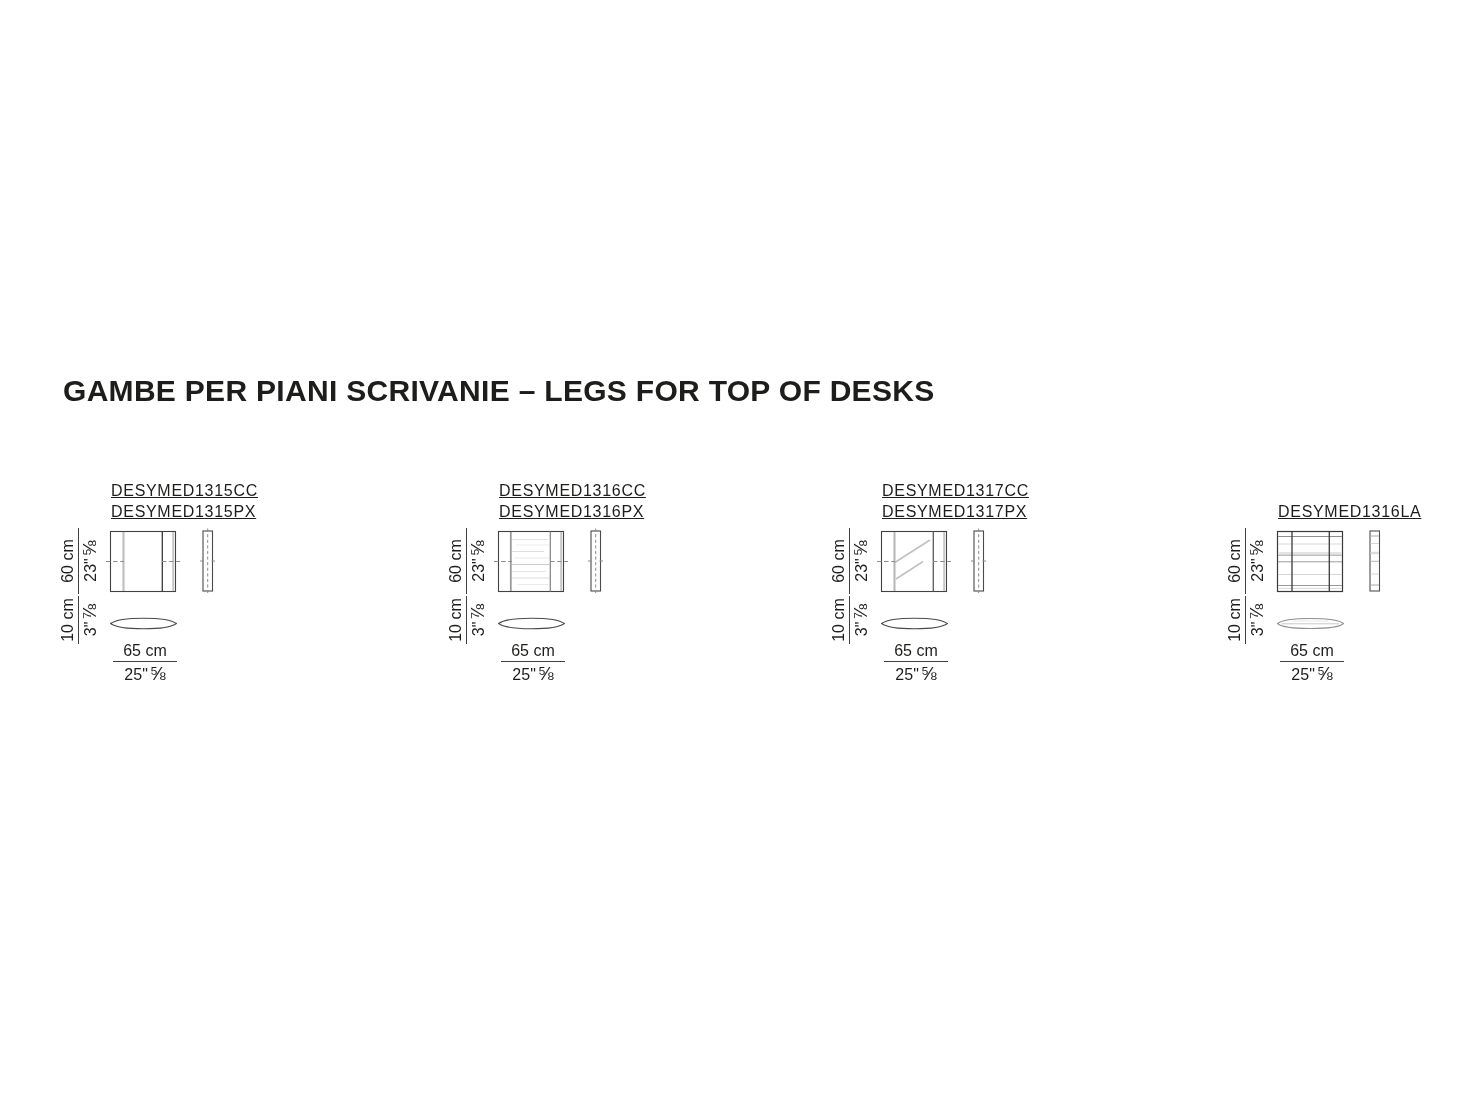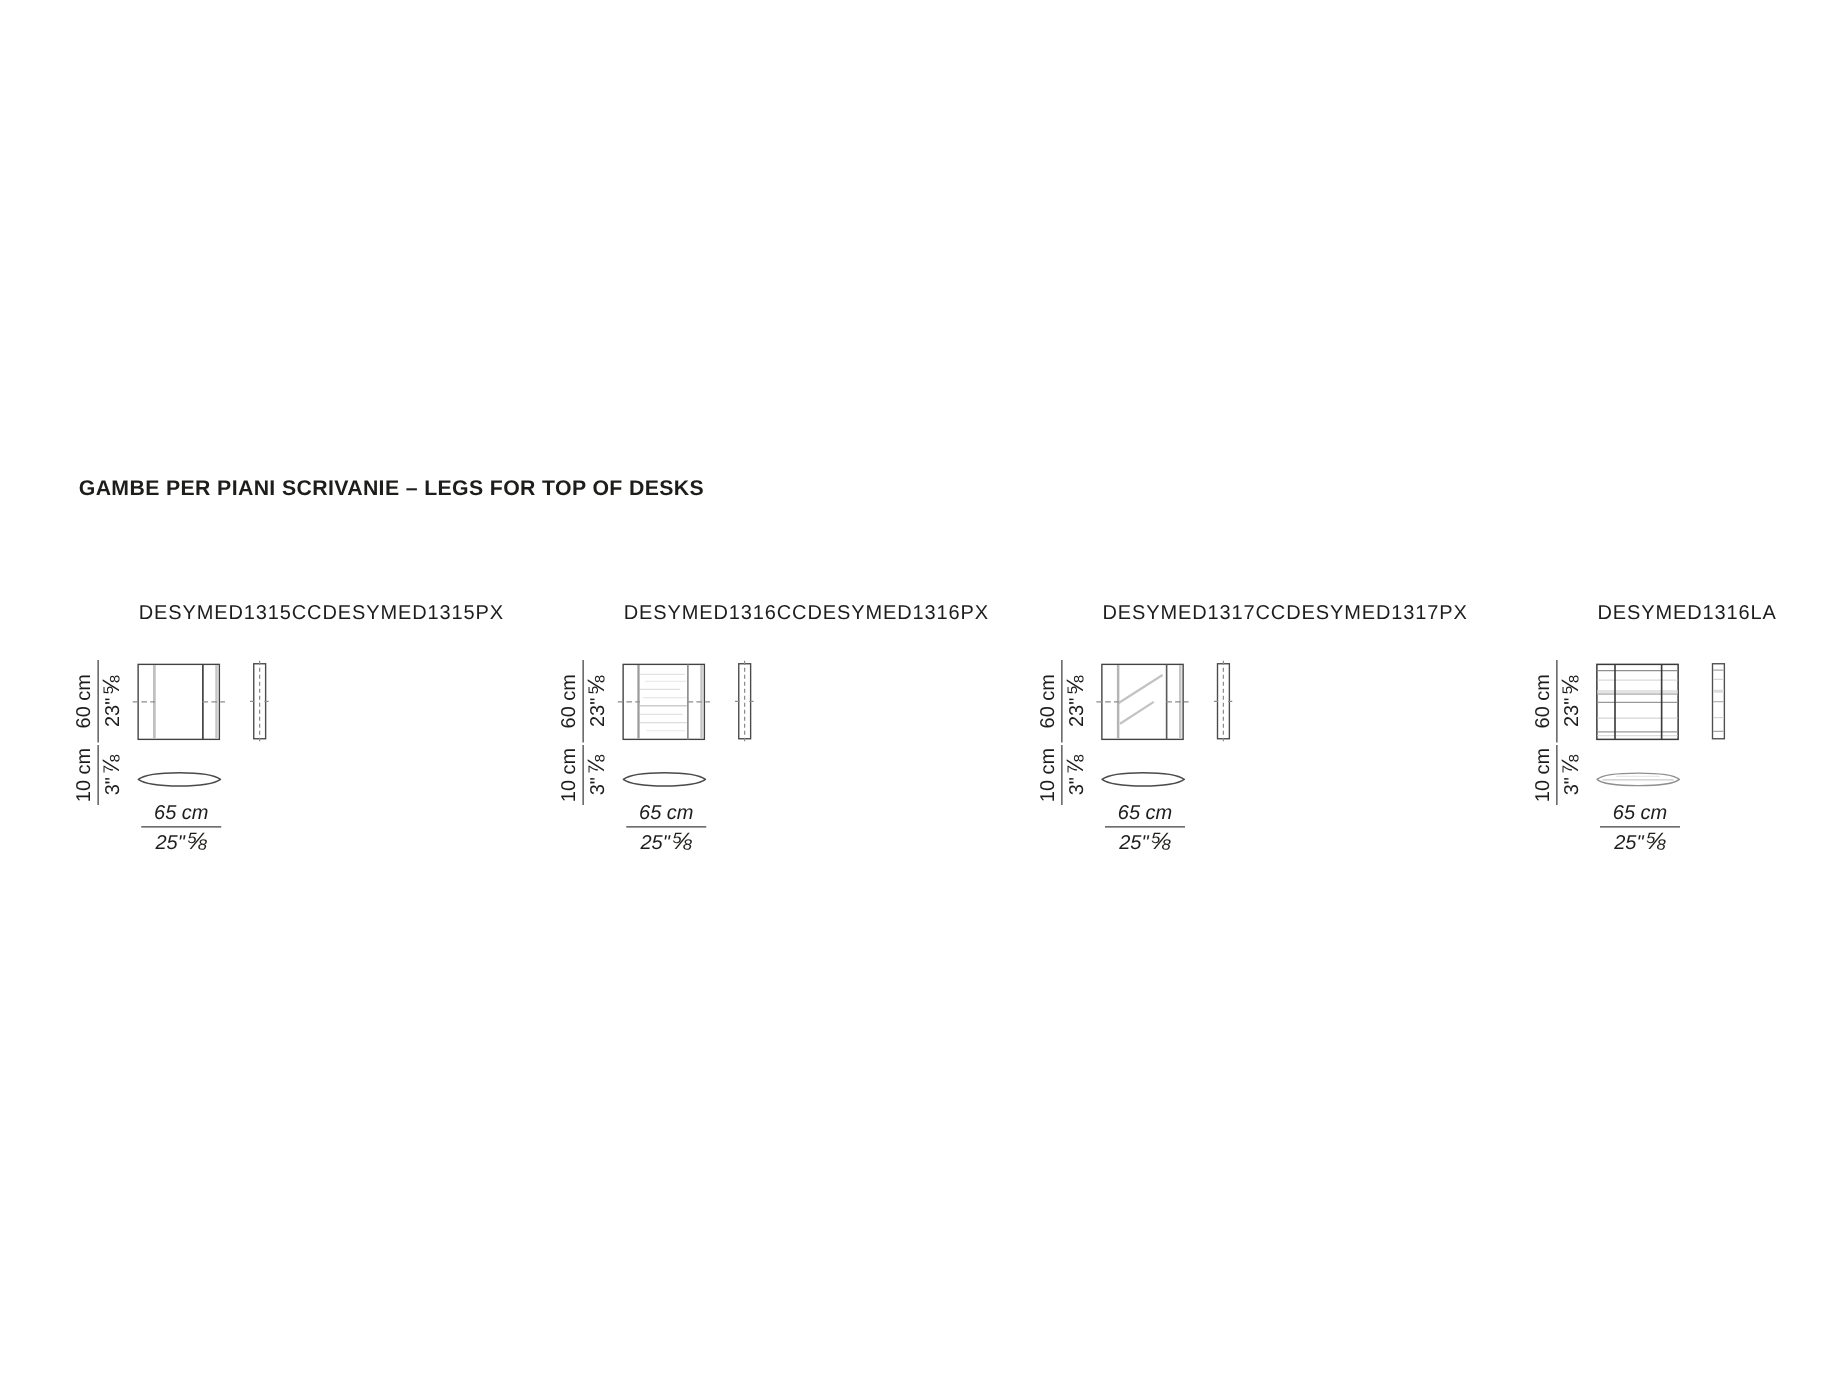--- a/index.html
+++ b/index.html
@@ -1,40 +1,40 @@
 <!DOCTYPE html>
 <html><head>
 <meta charset="utf-8">
 <style>
   html,body{margin:0;padding:0;background:#ffffff;}
   body{width:1468px;height:1101px;overflow:hidden;
        font-family:"Liberation Sans","DejaVu Sans",sans-serif;color:#1d1d1b;}
   .page{position:relative;width:1468px;height:1101px;background:#fff;}
-  .title{position:absolute;left:63px;top:377px;font-size:17px;font-weight:bold;
+  .title{position:absolute;left:63px;top:377px;font-size:30px;font-weight:bold;
          letter-spacing:0.3px;white-space:nowrap;color:#1d1d1b;line-height:27px;}
   .group{position:absolute;top:470px;width:345px;height:240px;}
   .g1{left:58px;} .g2{left:446px;} .g3{left:829px;} .g4{left:1225px;}
   .codes{position:absolute;left:53px;top:11px;height:41px;display:flex;
-         flex-direction:row;justify-content:flex-end;}
+         flex-direction:column;justify-content:flex-end;text-decoration:underline;}
   .code{font-size:16px;line-height:20.5px;letter-spacing:0.7px;white-space:nowrap;}
   svg{position:absolute;display:block;}
   .front{left:48px;top:59px;}
   .side{left:142px;top:58px;}
   .plan{left:52px;top:147px;}
   .vdim{position:absolute;left:-1px;}
   .vdim-h{top:58px;width:44px;height:66px;}
   .vdim-t{top:126px;width:44px;height:48px;}
   .vdim-inner{transform-origin:top left;}
   .vdim-h .vdim-inner{width:66px;height:44px;transform:rotate(-90deg) translateX(-66px);}
   .vdim-t .vdim-inner{width:48px;height:44px;transform:rotate(-90deg) translateX(-48px);}
   .dim-cm{height:21px;line-height:21px;text-align:center;font-size:16px;
           border-bottom:1px solid #3f3f3f;white-space:nowrap;}
   .dim-in{height:22px;line-height:22px;text-align:center;font-size:16px;white-space:nowrap;}
   .frac{font-size:19px;margin-left:2px;}
-  .hdim{position:absolute;left:55px;top:170px;width:64px;text-align:center;font-style:italic;}
+  .hdim{position:absolute;left:55px;top:170px;width:64px;text-align:center;}
   .hdim .dim-in{padding-top:1px;}
 </style>
 </head>
 <body>
 
 <div class="page">
 
   <div class="title">GAMBE PER PIANI SCRIVANIE – LEGS FOR TOP OF DESKS</div>
 
   <div class="group g1">

